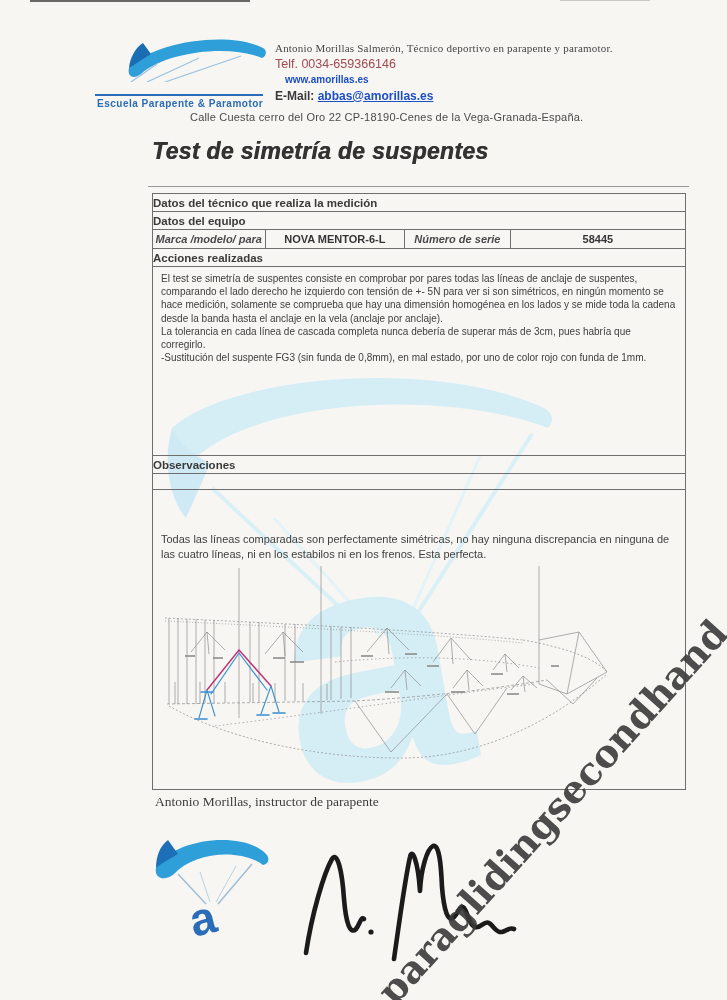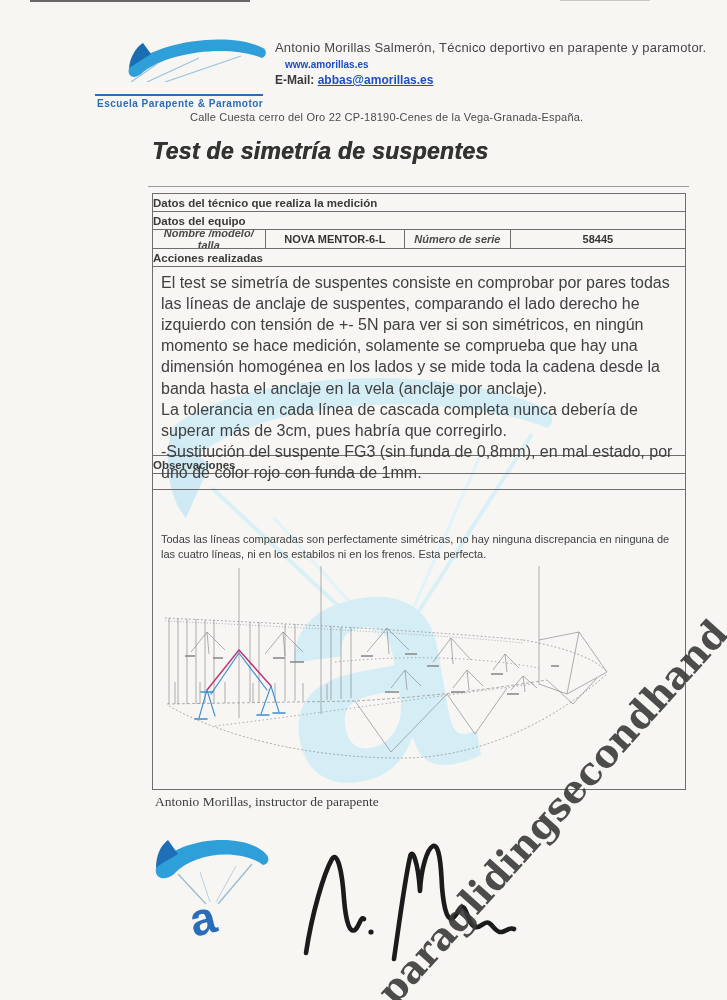--- a/index.html
+++ b/index.html
@@ -21,21 +21,21 @@
     position:absolute;left:0;top:16px;font-size:40px;font-weight:bold;
     color:#2a6cb7;letter-spacing:-3px;line-height:1;
   }
   .logo-rule{position:absolute;left:0;top:58px;width:168px;height:2px;background:#2a6cb7;}
   .logo-tagline{
     position:absolute;left:2px;top:62px;font-size:10px;font-weight:bold;
     color:#2a6cb7;letter-spacing:.5px;white-space:nowrap;
   }
 
   .contact{left:275px;top:41px;line-height:14.5px;z-index:2;}
-  .contact .name{font-size:13px;color:#474747;letter-spacing:.2px;}
+  .contact .name{font-size:11px;color:#474747;letter-spacing:.2px;font-family:Liberation Serif, serif;}
   .contact .phone{font-size:12.5px;color:#a14a50;margin-top:1px;}
   .contact .site{font-size:10px;color:#1d4fc4;font-weight:600;margin-left:10px;margin-top:1px;display:inline-block;}
   .contact .emailrow{font-size:12px;margin-top:1px;}
   .contact .emailrow .lbl{color:#3a3a3a;font-weight:600;}
   .contact .emailrow .lnk{color:#1d4fc4;font-weight:bold;text-decoration:underline;}
 
   .address{left:190px;top:111px;font-size:11px;color:#4a4a4a;letter-spacing:.2px;z-index:2;}
 
   .doc-title{
     left:152px;top:138px;font-size:23px;font-weight:bold;font-style:italic;
@@ -57,21 +57,21 @@
   .trow{display:flex;box-sizing:border-box;border-bottom:1px solid #6e6e6e;}
   .trow:last-child{border-bottom:none;}
   .thead{align-items:center;font-weight:bold;font-size:11.5px;color:#3a3a3a;}
   .tcell{box-sizing:border-box;border-right:1px solid #6e6e6e;display:flex;align-items:center;justify-content:center;text-align:center;overflow:hidden;}
   .tcell:last-child{border-right:none;}
   .lbl-it{font-style:italic;font-weight:600;color:#4a4a4a;}
   .val-b{font-weight:bold;color:#353535;}
   .h19{height:18px;}
   .r20{height:20px;}
   .r19{height:19px;}
-  .acciones{height:189px;display:block;padding:5px 8px;line-height:1.32;text-align:left;font-size:16px;color:#404040;}
+  .acciones{height:189px;display:block;padding:5px 8px;line-height:1.32;text-align:left;font-size:10px;color:#404040;}
   .acciones p{margin:0;}
   .acciones p.gap{}
   .obs-head{height:18px;}
   .obs-empty{height:16px;}
   .obs-body{height:277px;display:block;position:relative;padding:0;}
   .obs-text{position:absolute;left:8px;top:42px;width:512px;line-height:1.35;font-size:11px;color:#404040;text-align:left;}
   .line-diagram{position:absolute;left:2px;top:76px;width:528px;height:198px;}
 
   
   .sig-caption{left:155px;top:794px;font-family:"Liberation Serif",serif;font-size:13.5px;color:#3c3c3c;z-index:2;}
@@ -110,20 +110,21 @@
     <line x1="36" y1="30" x2="10" y2="48" stroke="#9cc4e2" stroke-width="1.3"></line>
     <line x1="78" y1="24" x2="26" y2="48" stroke="#9cc4e2" stroke-width="1.3"></line>
     <line x1="120" y1="22" x2="44" y2="48" stroke="#9cc4e2" stroke-width="1.3"></line>
   </svg>
   <div class="logo-rule"></div>
   <div class="logo-tagline">Escuela Parapente &amp; Paramotor</div>
 </div>
 
 <div class="abs contact">
   <div class="name">Antonio Morillas Salmerón, Técnico deportivo en parapente y paramotor.</div>
+  <div class="phone">Telf. 0034-659366146</div>
   <div><span class="site">www.amorillas.es</span></div>
   <div class="emailrow">
     <span class="lbl">E-Mail:</span>
     <span class="lnk">abbas@amorillas.es</span>
   </div>
 </div>
 
 <div class="abs address">Calle Cuesta cerro del Oro 22 CP-18190-Cenes de la Vega-Granada-España.</div>
 
 <div class="abs doc-title">Test de simetría de suspentes</div>
@@ -134,21 +135,21 @@
   <div class="trow thead h19">
     <span>Datos del técnico que realiza la medición</span>
   </div>
 
 
   <div class="trow thead h19">
     <span>Datos del equipo</span>
   </div>
 
   <div class="trow r19">
-    <div class="tcell lbl-it" style="width:113px">Nombre /modelo/ talla</div>
+    <div class="tcell lbl-it" style="width:113px">Marca /modelo/ para</div>
     <div class="tcell val-b" style="width:140px">NOVA MENTOR-6-L</div>
     <div class="tcell lbl-it" style="width:106px">Número de serie</div>
     <div class="tcell val-b" style="width:175px">58445</div>
   </div>
 
   <div class="trow thead h19">
     <span>Acciones realizadas</span>
   </div>
 
   <div class="trow acciones">

